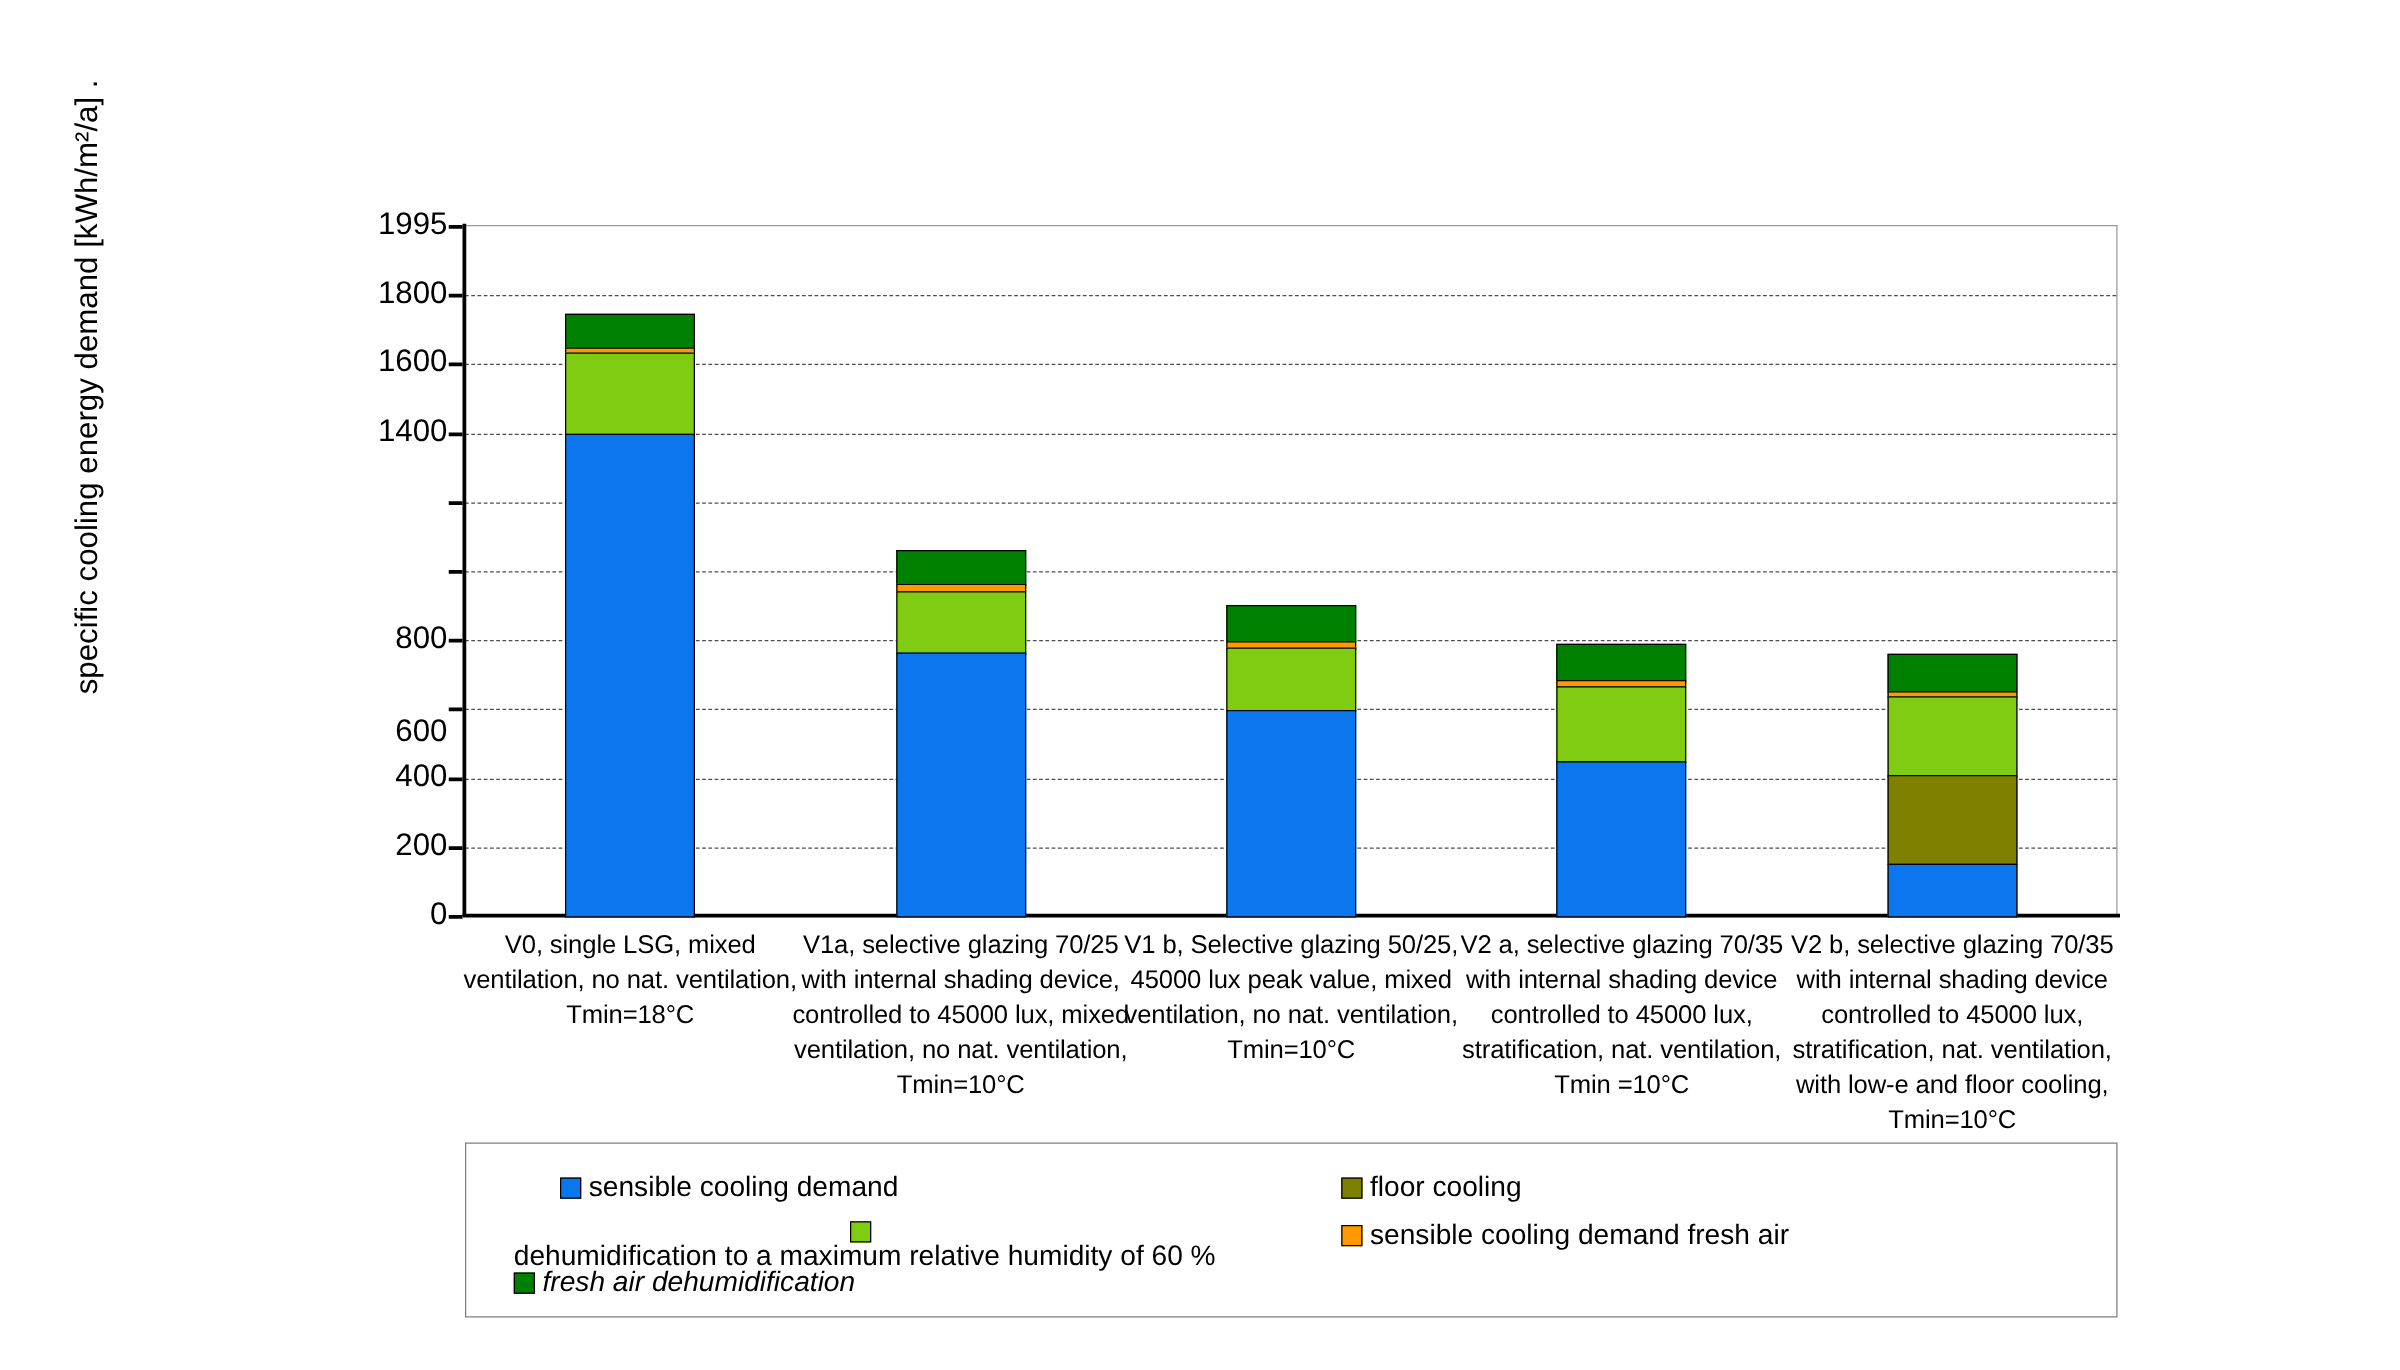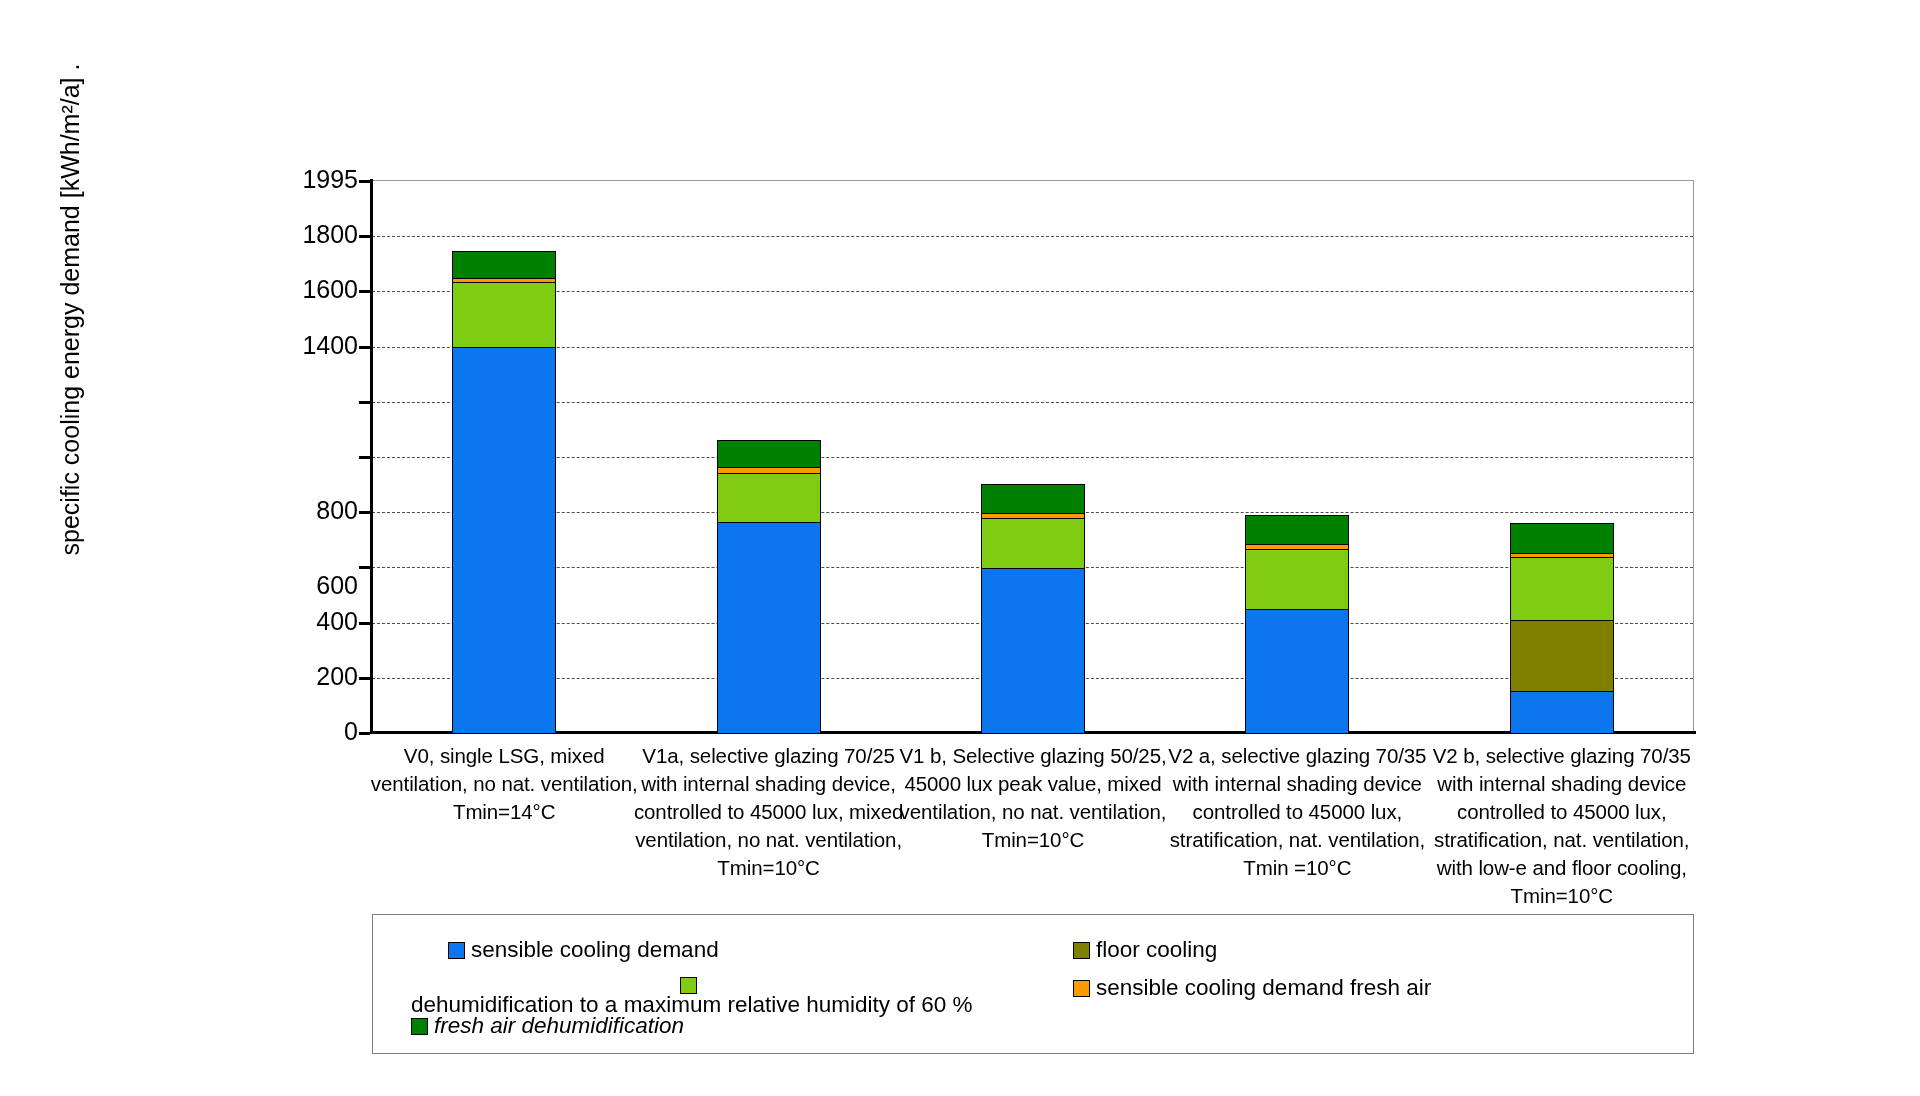--- a/index.html
+++ b/index.html
@@ -194,21 +194,21 @@
           <div class="seg" title="dehumidification to a maximum relative humidity of 60 %: 235" style="height: 64.86px; background: rgb(128, 204, 19);"></div>
           <div class="seg" title="floor cooling: 260" style="height: 71.76px; background: rgb(128, 128, 0);"></div>
           <div class="seg" title="sensible cooling demand: 155" style="height: 42.78px; background: rgb(12, 118, 239);"></div>
         </div>
       </div>
     </div>
 
   <div class="xlabels" id="xlabels">
       <div class="xlab" style="left: -18px; width: 300.4px;">V0, single LSG, mixed
 ventilation, no nat. ventilation,
-Tmin=14°C</div>
+Tmin=18°C</div>
       <div class="xlab" style="left: 246.4px; width: 300.4px;">V1a, selective glazing 70/25
 with internal shading device,
 controlled to 45000 lux, mixed
 ventilation, no nat. ventilation,
 Tmin=10°C</div>
       <div class="xlab" style="left: 510.8px; width: 300.4px;">V1 b, Selective glazing 50/25,
 45000 lux peak value, mixed
 ventilation, no nat. ventilation,
 Tmin=10°C</div>
       <div class="xlab" style="left: 775.2px; width: 300.4px;">V2 a, selective glazing 70/35

